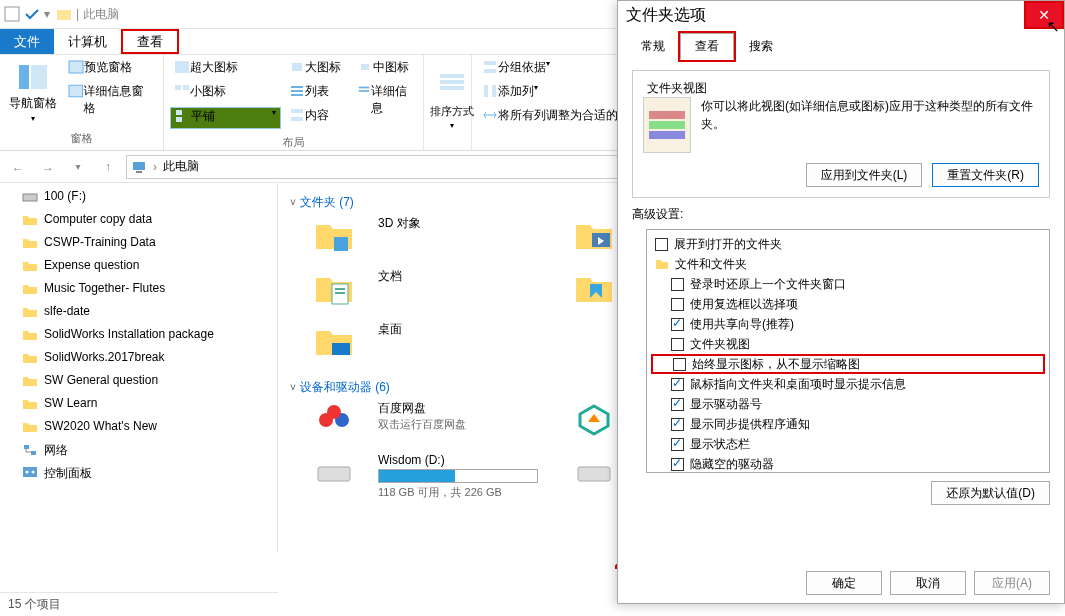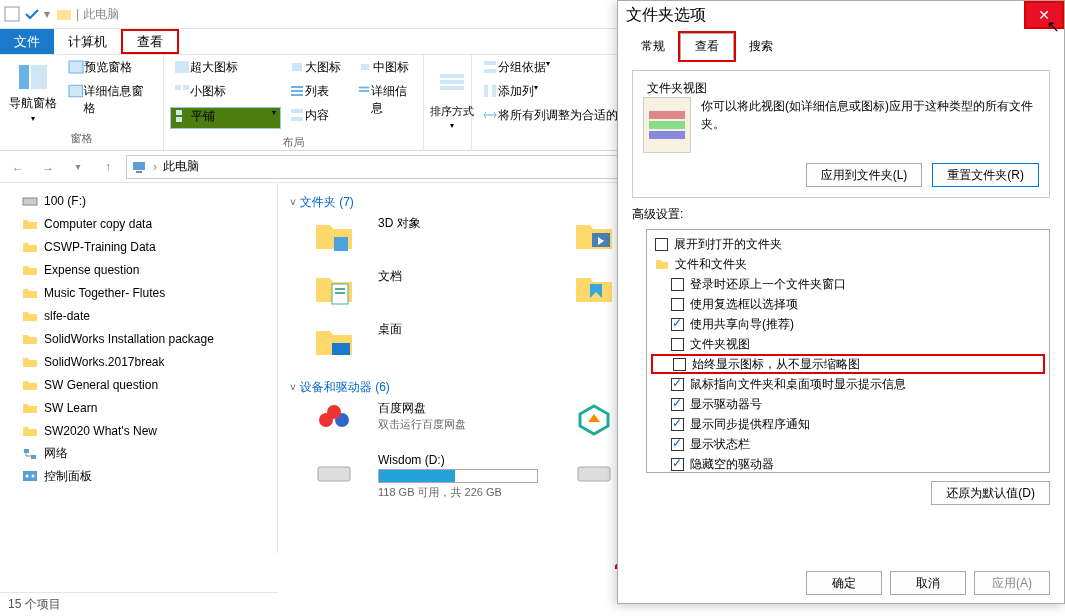--- a/index.html
+++ b/index.html
@@ -19,21 +19,21 @@
 .big-btn .ic { width:32px; height:32px; }
 .stack { display:flex; flex-direction:column; gap:2px; }
 .row-btn { display:flex; height:22px; padding:0 4px; }
 .row-btn .ic { width:16px; height:16px; }
 .row-btn.hl { background:#4d7c0f; border:1px solid #98c8e8; }
 .navbar { height:32px; display:flex; align-items:center; gap:6px; padding:0 6px; border-bottom:1px solid #e5e5e5; }
 .navbtn { width:24px; height:24px; display:flex; align-items:center; justify-content:center; color:#888; }
 .addrbox { flex:1; height:24px; border:1px solid #ccc; display:flex; align-items:center; padding:0 4px; gap:6px; }
 .main { display:flex; height:370px; }
 .tree { width:278px; border-right:1px solid #e5e5e5; padding:6px 4px; overflow:hidden; }
-.tree-item { display:flex; align-items:center; gap:6px; height:23px; padding-left:18px; }
+.tree-item { display:flex; align-items:flex-start; gap:6px; height:23px; padding-left:18px; }
 .tree-item .fic { width:16px; height:16px; }
 .content { flex:1; padding:6px 12px; overflow:hidden; position:relative; }
 .section-head { display:flex; align-items:center; gap:4px; height:26px; color:#0066cc; font-size:12px; }
 .chev { color:#555; font-size:10px; }
 .grid-items { display:flex; flex-wrap:wrap; padding-left:24px; }
 .grid-item { width:260px; display:flex; align-items:flex-start; gap:24px; height:53px; }
 .grid-item .gic { width:40px; height:40px; }
 .statusbar { height:24px; border-top:1px solid #e5e5e5; display:flex; align-items:center; padding:0 8px; color:#555; position:absolute; bottom:0; left:0; width:278px; }
 
 .dialog { position:absolute; top:0; right:0; width:448px; height:604px; background:#fff; border:1px solid #aaa; box-shadow:-2px 2px 10px rgba(0,0,0,0.2); }

